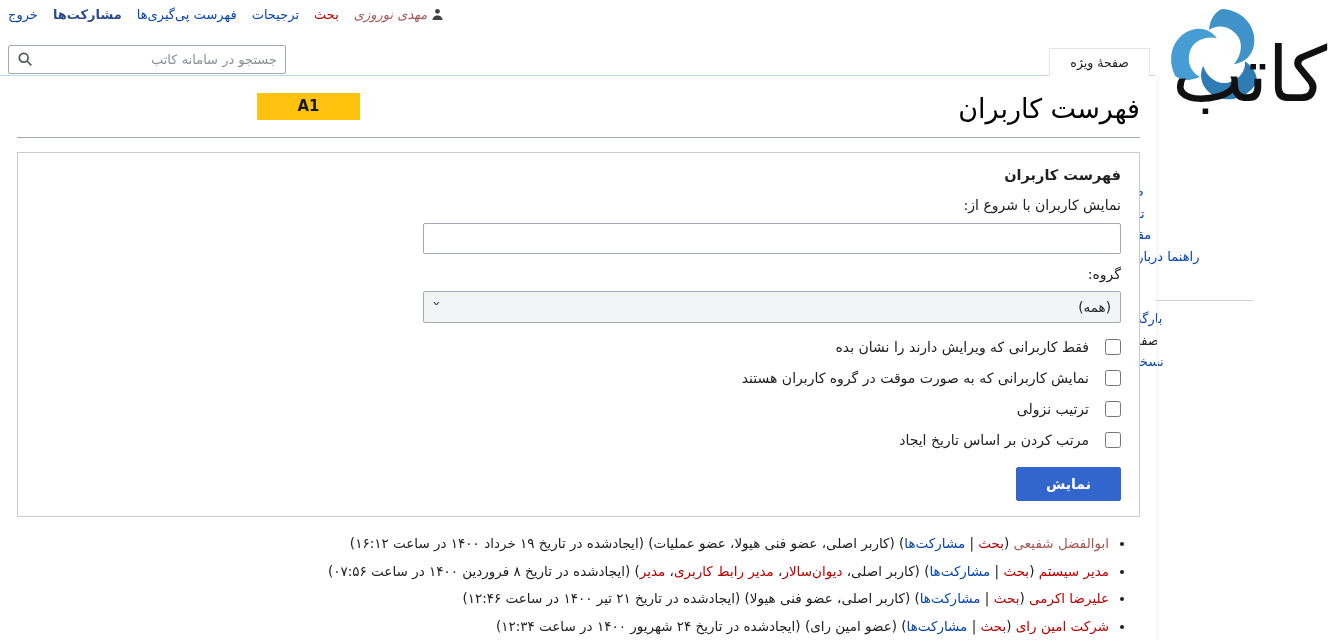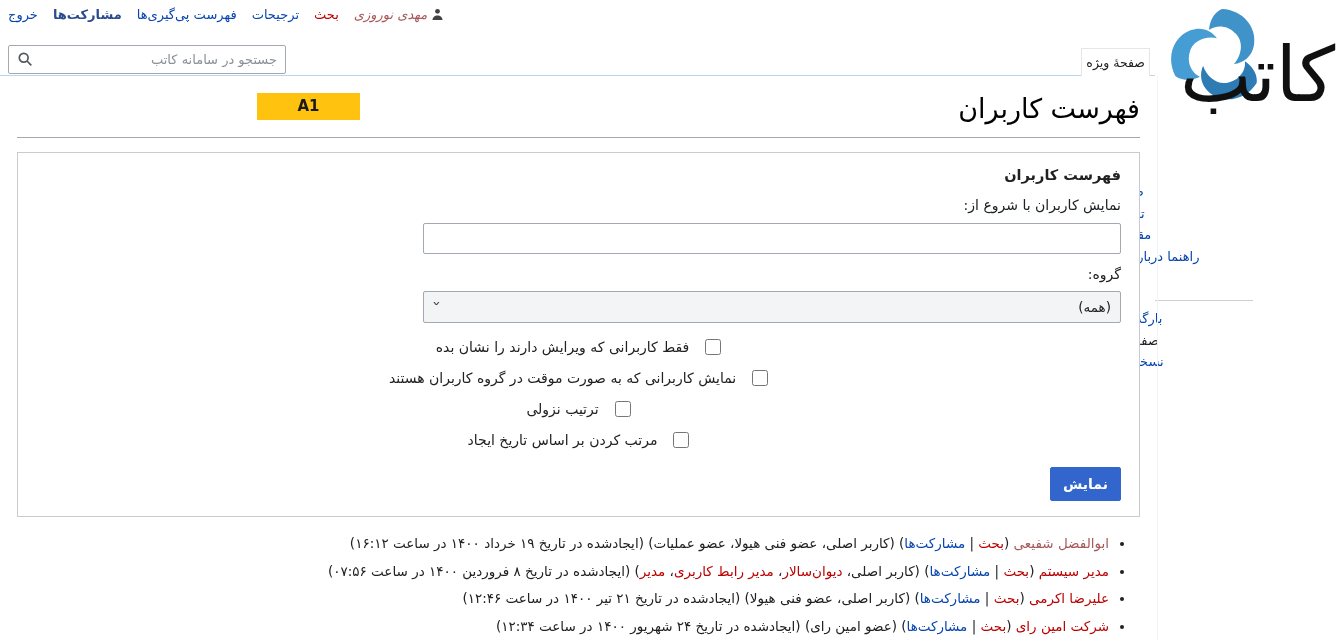--- a/index.html
+++ b/index.html
@@ -36,30 +36,30 @@
     font-family: inherit; font-size: 13px; color: #202122;
     direction: rtl; outline: none; background: #fff;
   }
   #search-input::placeholder { color: #8a9097; }
   #search-icon { position: absolute; left: 9px; top: 6px; }
 
   
   #header-line { position: absolute; left: 0; top: 75px; width: 1155px; height: 1px; background: var(--header-line, #b8d8f2); }
   #special-tab {
     position: absolute; right: 187px; top: 48px; height: 28px; z-index: 2;
-    display: flex; align-items: center; padding: 0 4px;
+    display: flex; align-items: center; padding: 0 20px;
     background: #fff; border: 1px solid #e6e6e6; border-bottom: none;
     font-size: 12.5px; color: #222;
   }
 
   
   #logo { position: absolute; right: 0; top: 0; width: 187px; height: 162px; }
   #logo-swirl { position: absolute; left: 18px; top: 4px; z-index: 1; }
   #logo-text {
-    position: absolute; left: 30px; top: 26px; z-index: 2;
+    position: absolute; left: 22px; top: 26px; z-index: 2;
     font-size: 76px; line-height: 1.3; color: #101010; white-space: nowrap;
   }
 
   
   #sidebar { position: absolute; right: 84px; top: 181px; width: 176px; text-align: left; font-size: 13px; }
   .sb-link, .sb-current { display: block; line-height: 21.5px; }
   .sb-current { color: #202122; }
   #tools-heading { margin-top: 11px; font-size: 12.5px; color: #222; line-height: 18px; }
   #tools-divider { width: 98px; border: none; border-top: 1px solid #cfcfcf; margin: 4px 0 7px; }
   #divider-vertical { position: absolute; left: 1157px; top: 76px; width: 1px; height: 564px; background: #eef4fb; }
@@ -87,27 +87,27 @@
     font-family: inherit; font-size: 14px; direction: rtl; outline: none;
   }
   #group-select {
     display: flex; justify-content: space-between; align-items: center;
     width: 698px; height: 32px; margin-top: 6px; padding: 0 9px;
     border: 1px solid #a2a9b1; border-radius: 2px; background: #f3f4f6;
     font-size: 13.5px; color: #202122; cursor: pointer;
   }
   #group-chevron { color: #404244; font-size: 13px; transform: scaleX(1.5); }
   #checkbox-area { margin-top: 13px; }
-  .cb-row { display: flex; align-items: center; gap: 16px; margin-bottom: 9px; height: 22px; cursor: pointer; font-size: 14px; color: #202122; justify-content: center; }
+  .cb-row { display: flex; align-items: center; gap: 16px; margin-bottom: 9px; height: 22px; cursor: pointer; font-size: 14px; color: #202122; }
   .cb-row input { width: 16px; height: 16px; accent-color: #36c; margin: 0; }
   #show-button {
     display: inline-block; margin-top: 7px;
     background: var(--button-bg, #36c); color: #fff;
     border: 1px solid var(--button-bg, #36c); border-radius: 2px;
-    padding: 8px 12px; font-family: inherit; font-size: 14px; font-weight: bold;
+    padding: 8px 29px; font-family: inherit; font-size: 14px; font-weight: bold;
     cursor: pointer;
   }
 
   
   #user-list { margin: 16px 48px 0 4px; list-style: disc; }
   #user-list li { line-height: 20px; margin-bottom: 7.5px; font-size: 13.5px; color: #202122; }
   .created { color: #202122; }
 </style>
 </head>
 <body>

